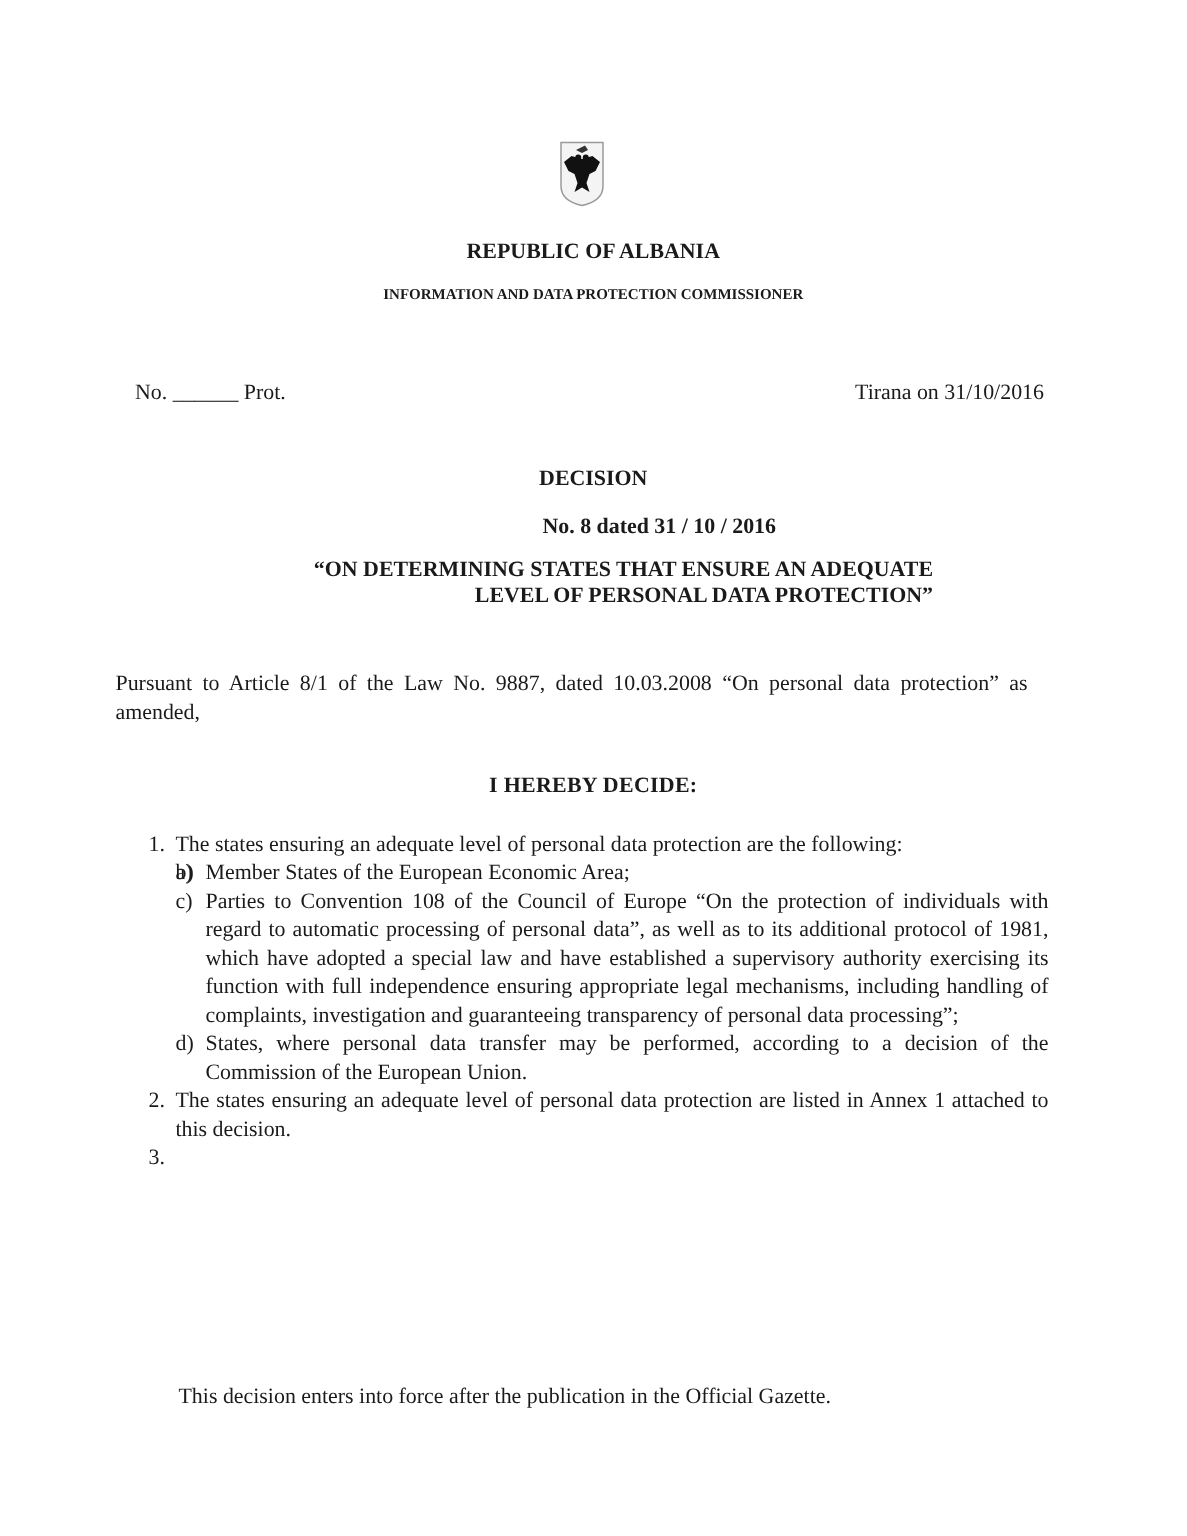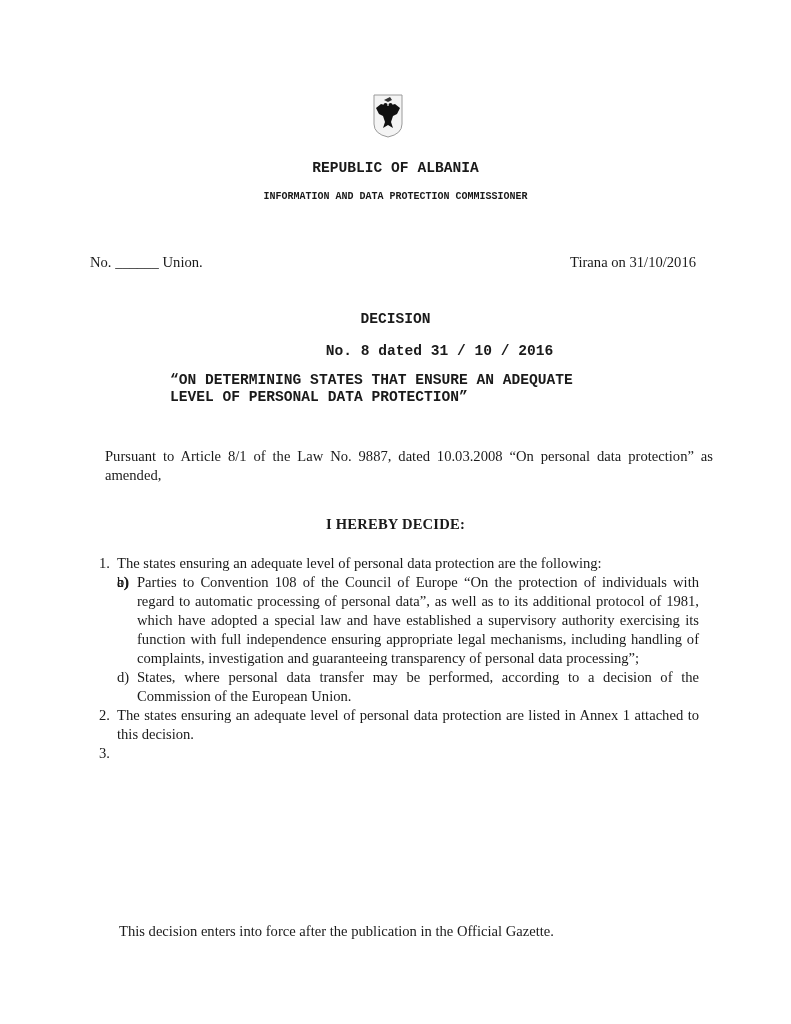--- a/index.html
+++ b/index.html
@@ -3,29 +3,29 @@
 <meta charset="utf-8">
 <style>
   html, body { margin: 0; padding: 0; background: #ffffff; }
   body {
     width: 791px; height: 1024px; position: relative; overflow: hidden;
     font-family: "Liberation Serif", serif; color: #1a1a1a; font-size: 14.6px;
   }
   .abs { position: absolute; }
   .emblem { left: 371px; top: 92px; width: 34px; height: 46px; }
   .center { left: 0; width: 791px; text-align: center; font-weight: bold; }
-  .bold { font-weight: bold; font-family: Liberation Mono, monospace; }
+  .bold { font-weight: bold; }
   .h1 { top: 160px; font-size: 14.6px; }
   .h2 { top: 191px; font-size: 10px; }
   .no { left: 90px; top: 254px; }
   .date { right: 95px; top: 254px; }
   .dec { top: 311px; }
   .decno { top: 343px; padding-left: 44px; }
   .dectitle { top: 372px; line-height: 17px; }
-  .pursuant { left: 105px; top: 447px; width: 608px; text-align: justify; line-height: 19px; }
+  .pursuant { left: 77px; top: 447px; width: 608px; text-align: justify; line-height: 19px; }
   .hereby { top: 516px; letter-spacing: 0.2px; }
   .list { left: 91px; top: 554px; width: 608px; line-height: 19px; }
   .item { position: relative; padding-left: 26px; text-align: justify; }
   .item .num { position: absolute; left: 8px; top: 0; }
   .sub { position: relative; padding-left: 46px; text-align: justify; }
   .sub .let { position: absolute; left: 26px; top: 0; }
   .final { left: 119px; top: 883px; margin-top: 40px; }
 </style>
 </head>
 <body>
@@ -36,41 +36,42 @@
     <path d="M13 8 l6 -3 l2 3 l-4 2 z" fill="#333"></path>
     <path d="M17 14 L10 12 L5 16 L8 22 L12 24 L14 30 L12 36 L17 33 L22 36 L20 30 L22 24 L26 22 L29 16 L24 12 Z" fill="#111"></path>
     <circle cx="14.5" cy="13" r="2" fill="#111"></circle>
     <circle cx="19.5" cy="13" r="2" fill="#111"></circle>
   </svg>
 </div>
 
 <div class="abs center bold h1">REPUBLIC OF ALBANIA</div>
 <div class="abs center bold h2">INFORMATION AND DATA PROTECTION COMMISSIONER</div>
 
-<div class="abs no">No. ______ Union.</div>
+<div class="abs no">No. ______ Prot.</div>
 <div class="abs date">Tirana on 31/10/2016</div>
 
 <div class="abs center bold dec">DECISION</div>
 <div class="abs center bold decno">No. 8 dated 31 / 10 / 2016</div>
-<div class="abs bold dectitle" style="left:170px;width:452px;text-align:left;">“ON DETERMINING STATES THAT ENSURE AN ADEQUATE LEVEL OF PERSONAL DATA PROTECTION”</div>
+<div class="abs bold dectitle" style="left:170px;width:452px;text-align:right;">“ON DETERMINING STATES THAT ENSURE AN ADEQUATE LEVEL OF PERSONAL DATA PROTECTION”</div>
 
 <div class="abs pursuant">Pursuant to Article 8/1 of the Law No. 9887, dated 10.03.2008 “On personal data protection” as amended,</div>
 
 <div class="abs center hereby">I HEREBY DECIDE:</div>
 
 <div class="abs list">
   <div class="item">
     <span class="num">1.</span>
     <span>The states ensuring an adequate level of personal data protection are the following:</span>
   </div>
   <div class="sub">
     <span class="let">a)</span>
   </div>
   <div class="sub">
     <span class="let">b)</span>
+    <span>Member States of the European Economic Area;</span>
   </div>
   <div class="sub">
     <span class="let">c)</span>
     <span>Parties to Convention 108 of the Council of Europe “On the protection of individuals with regard to automatic processing of personal data”, as well as to its additional protocol of 1981, which have adopted a special law and have established a supervisory authority exercising its function with full independence ensuring appropriate legal mechanisms, including handling of complaints, investigation and guaranteeing transparency of personal data processing”;</span>
   </div>
   <div class="sub">
     <span class="let">d)</span>
     <span>States, where personal data transfer may be performed, according to a decision of the Commission of the European Union.</span>
   </div>
   <div class="item">

